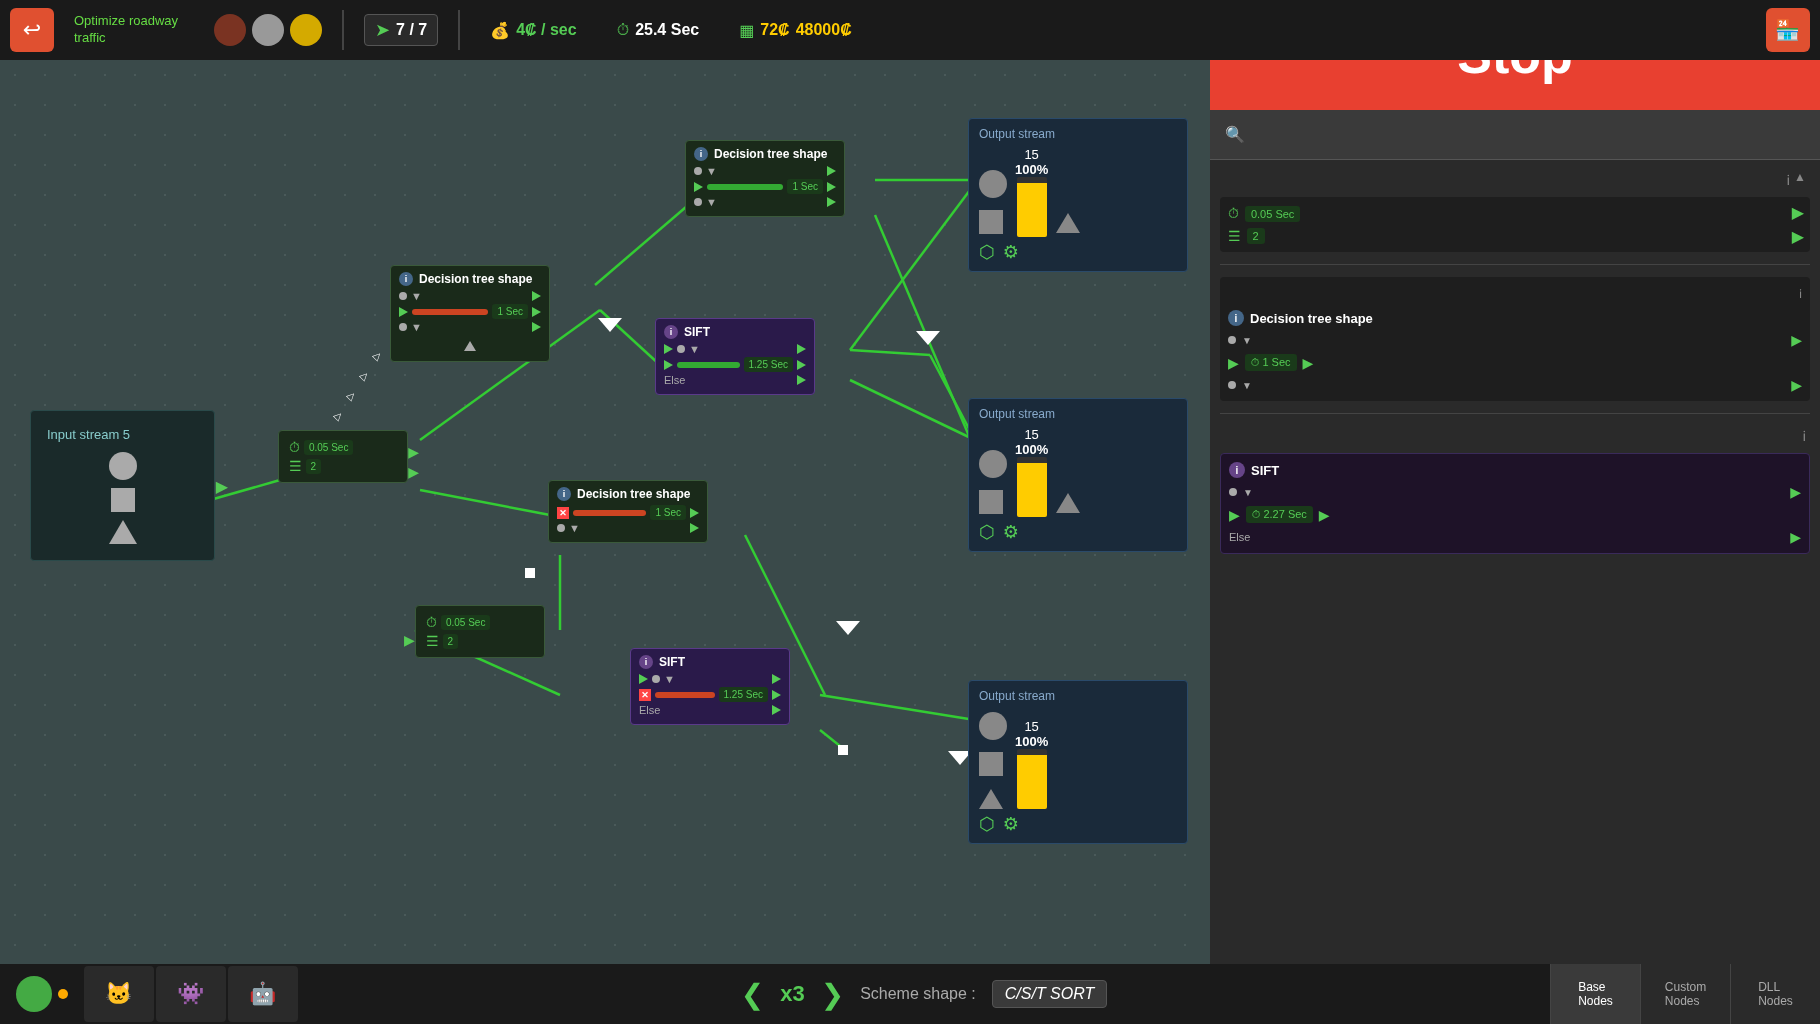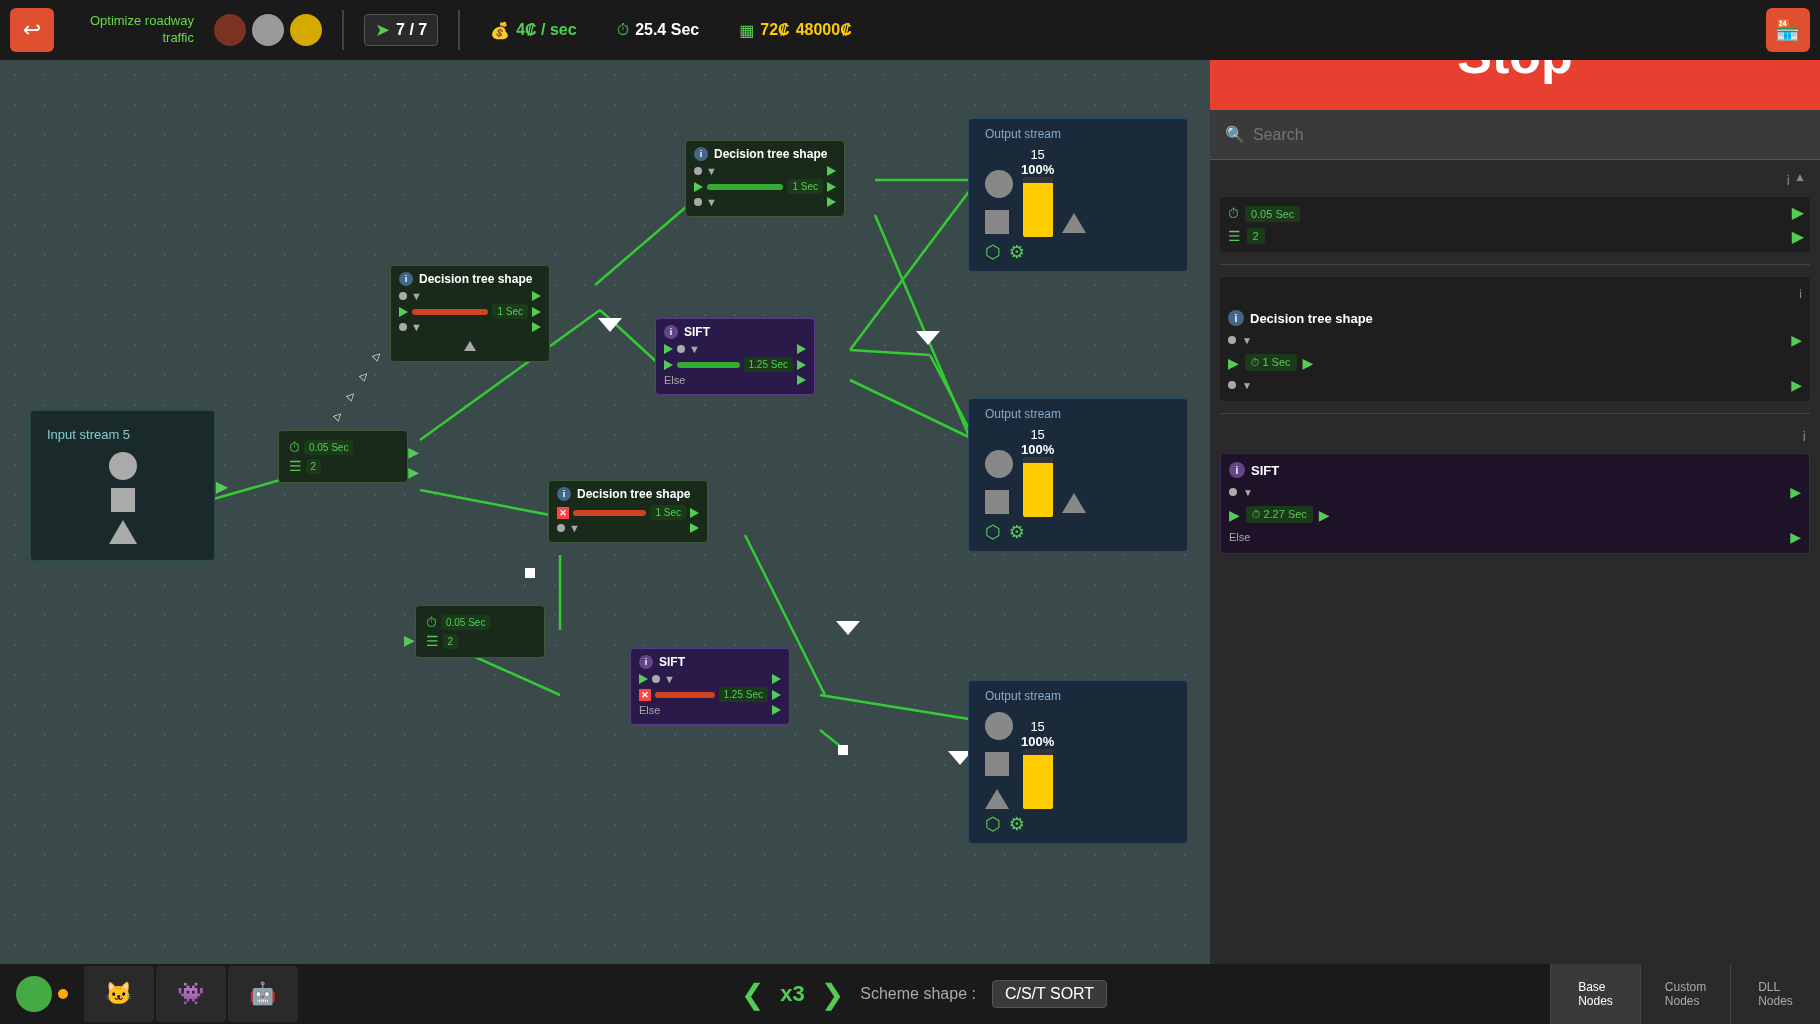--- a/index.html
+++ b/index.html
@@ -11,21 +11,21 @@
       background: #1a1a1a;
       display: flex; align-items: center;
       padding: 0 10px; gap: 20px;
       position: absolute; top: 0; left: 0; z-index: 100;
     }
     .back-btn {
       width: 44px; height: 44px; background: #e05030; border-radius: 6px;
       display: flex; align-items: center; justify-content: center;
       font-size: 22px; color: white; cursor: pointer;
     }
-    .mission-title { color: #66dd44; font-size: 13px; text-align: right; line-height: 1.3; min-width: 120px; }
+    .mission-title { color: #66dd44; font-size: 13px; text-align: left; line-height: 1.3; min-width: 120px; }
     .top-avatars { display: flex; gap: 6px; }
     .avatar { width: 32px; height: 32px; border-radius: 50%; }
     .av1 { background: #7a3322; }
     .av2 { background: #999; }
     .av3 { background: #d4aa00; }
     .top-divider { width: 2px; height: 40px; background: #444; }
     .progress-box {
       display: flex; align-items: center; gap: 6px;
       background: #2a2a2a; border: 1px solid #555; border-radius: 4px;
       padding: 4px 10px;
@@ -112,21 +112,21 @@
     }
     .bot-left { display: flex; align-items: center; gap: 6px; padding: 0 16px; }
     .bot-avatar { width: 36px; height: 36px; border-radius: 50%; background: #44aa44; }
     .bot-dot { width: 10px; height: 10px; border-radius: 50%; background: #ffaa00; }
     .bot-icons { display: flex; gap: 2px; }
     .bot-icon { width: 70px; height: 56px; background: #2a2a2a; border-radius: 4px; display: flex; align-items: center; justify-content: center; font-size: 22px; cursor: pointer; color: #888; }
     .bot-center { flex: 1; display: flex; align-items: center; justify-content: center; gap: 16px; }
     .speed-btn { color: #55cc55; font-size: 28px; cursor: pointer; }
     .speed-text { color: #55cc55; font-size: 22px; font-weight: bold; }
     .scheme-label { color: #aaa; font-size: 16px; }
-    .scheme-name { background: #3a3a3a; border: 1px solid #555; border-radius: 4px; padding: 4px 12px; color: white; font-size: 16px; }
+    .scheme-name { background: #3a3a3a; border: 1px solid #555; border-radius: 4px; padding: 4px 12px; color: white; font-size: 16px; font-style: italic; }
     .bot-right { display: flex; }
     .bot-tab { width: 90px; height: 60px; background: #2a2a2a; display: flex; flex-direction: column; align-items: center; justify-content: center; color: #aaa; font-size: 12px; cursor: pointer; border-left: 1px solid #444; }
     .bot-tab.active { background: #3a3a3a; color: white; }
 
     
     .node {
       position: absolute;
       border-radius: 4px;
       overflow: visible;
     }
@@ -170,21 +170,21 @@
     .shape-circle { width: 28px; height: 28px; border-radius: 50%; background: #aaa; }
     .shape-square { width: 24px; height: 24px; background: #aaa; }
     .shape-triangle { width: 0; height: 0; border-left: 14px solid transparent; border-right: 14px solid transparent; border-bottom: 24px solid #aaa; }
 
     
     .output-node {
       position: absolute;
       background: #1a2a3a;
       border: 1px solid #2a4a6a;
       border-radius: 4px;
-      padding: 8px 16px;
+      padding: 8px 10px;
       min-width: 220px;
     }
     .output-title { color: #88aacc; font-size: 12px; margin-bottom: 6px; }
     .output-row { display: flex; align-items: center; gap: 6px; margin: 3px 0; }
     .output-circle { width: 28px; height: 28px; border-radius: 50%; background: #888; }
     .output-square { width: 24px; height: 24px; background: #888; }
     .output-tri { width: 0; height: 0; border-left: 12px solid transparent; border-right: 12px solid transparent; border-bottom: 20px solid #888; }
     .output-percent { color: white; font-size: 13px; font-weight: bold; }
     .output-num { color: white; font-size: 13px; }
     .output-bar-container { width: 30px; height: 60px; background: #333; border-radius: 2px; position: relative; overflow: hidden; }
@@ -563,21 +563,20 @@
 </div>
 
 <div id="right-panel">
 
   <div style="display:flex; height:110px;">
     <div class="stop-btn" style="flex:1;">Stop</div>
   </div>
 
   <div class="search-bar">
     <span style="color:#888; font-size:16px;">🔍</span>
-    <input type="text" placeholder="Search" style="">
   </div>
 
   <div class="panel-content">
 
     <div style="display:flex; justify-content:flex-end; padding-right:4px;">
       <span style="color:#888; font-size:14px;">ℹ</span>
       <span style="color:#888; font-size:12px; margin-left:4px;">▲</span>
     </div>
 
     <div class="panel-node">

